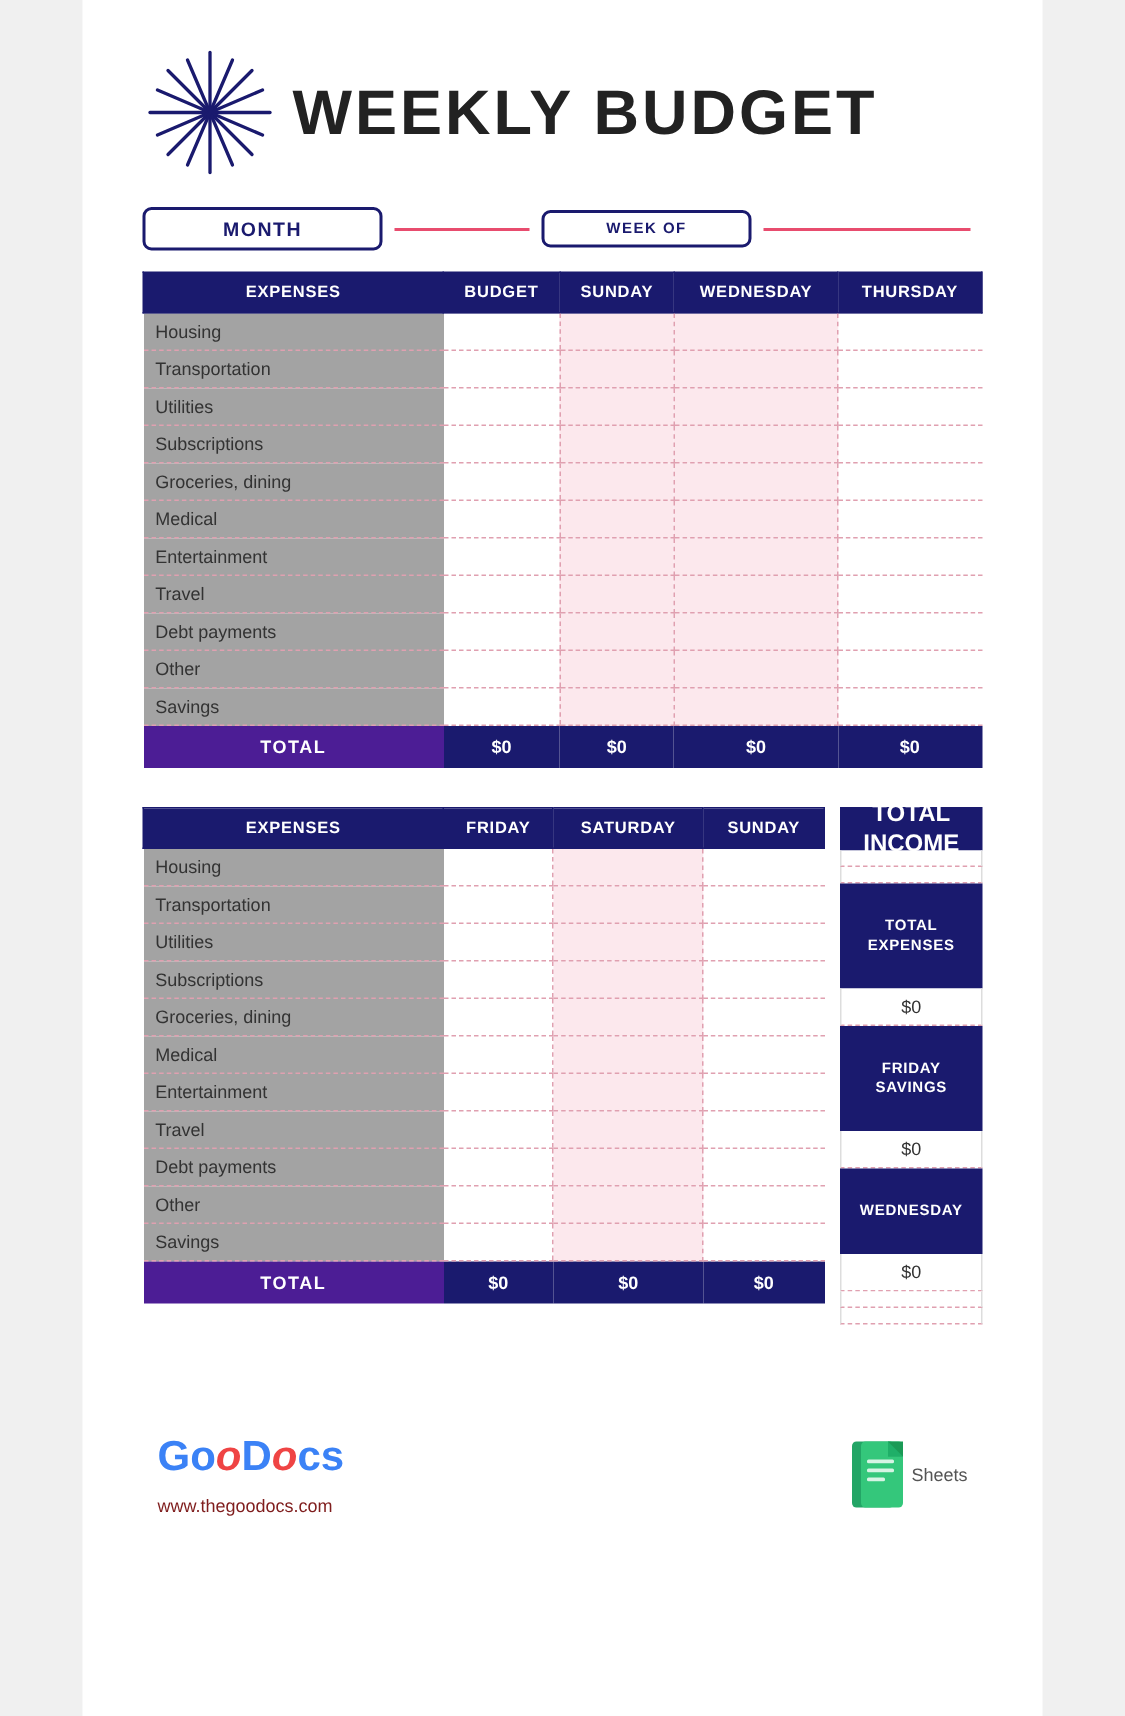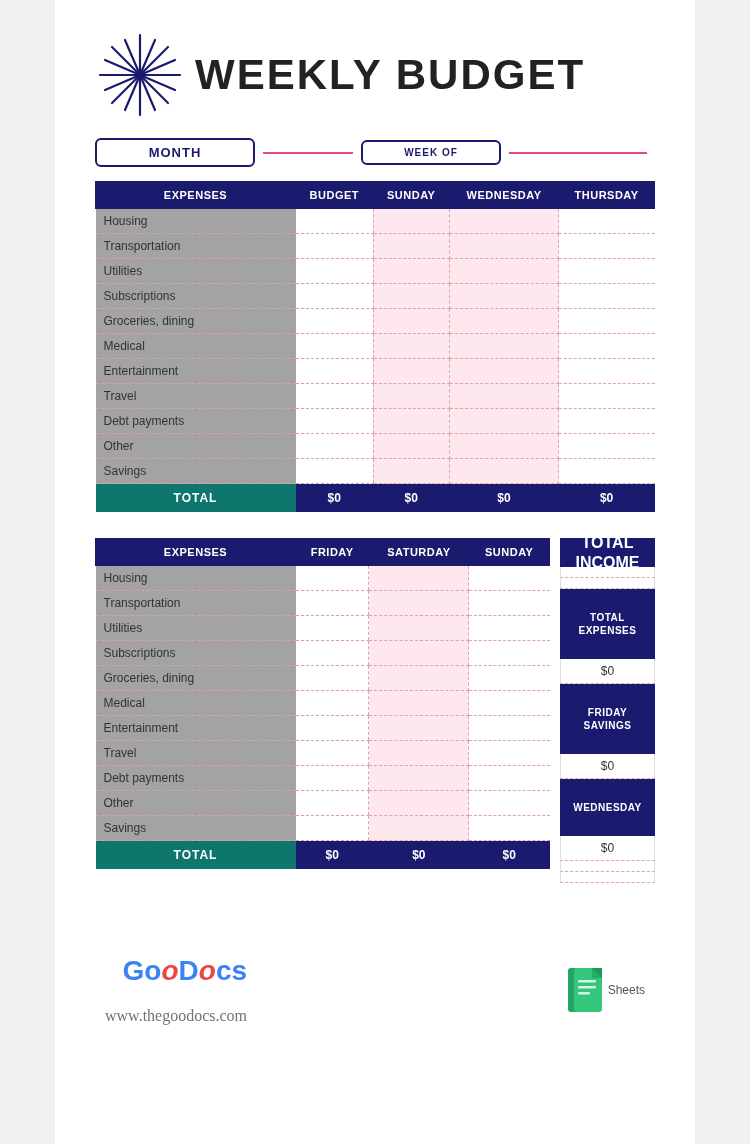--- a/index.html
+++ b/index.html
@@ -123,21 +123,21 @@
       background: #1a1a6e;
       color: #fff;
       font-weight: bold;
       text-align: center;
       border: none;
       font-size: 12px;
       padding: 7px 6px;
       border-bottom: none;
     }
     .budget-table tr.total-row td.label-cell {
-      background: #0f766e;
+      background: #4c1d95;
       color: #fff;
       font-weight: bold;
       letter-spacing: 1px;
     }
 
     
     .second-section {
       display: flex;
       gap: 10px;
       align-items: flex-start;
@@ -178,36 +178,34 @@
     .footer {
       display: flex;
       justify-content: space-between;
       align-items: center;
       margin-top: 60px;
       padding: 0 10px;
     }
     .gooddocs-logo {
       display: flex;
       flex-direction: column;
-      gap: 20px;
-      align-items: flex-end;
+      gap: 10px;
     }
     .gooddocs-text {
       font-size: 28px;
       font-weight: bold;
       color: #3b82f6;
     }
     .gooddocs-text span.o {
       color: #ef4444;
       font-style: italic;
     }
     .gooddocs-url {
-      font-size: 16px;
-      color: #737373;
-      font-family: Liberation Serif, serif;
+      font-size: 12px;
+      color: #7f1d1d;
     }
     .sheets-icon {
       display: flex;
       flex-direction: row;
       align-items: center;
       gap: 2px;
     }
     .sheets-label {
       font-size: 12px;
       color: #555;

